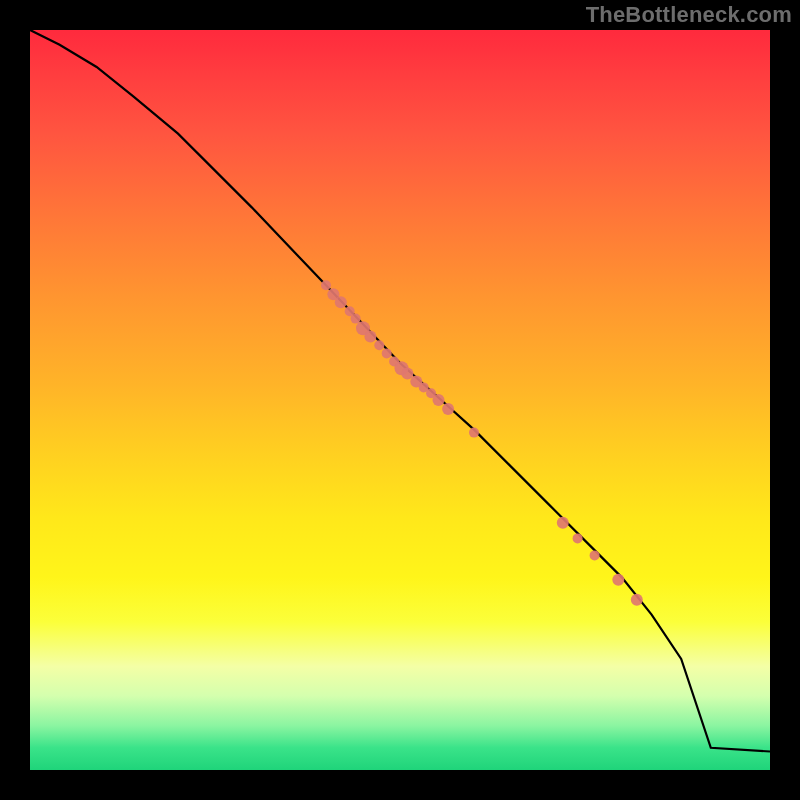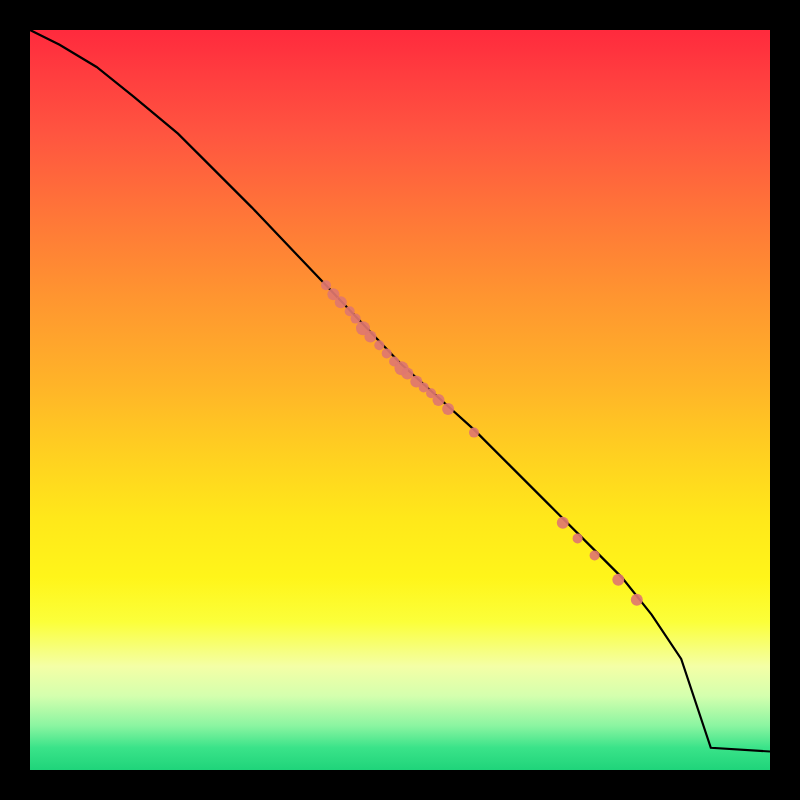--- a/index.html
+++ b/index.html
@@ -93,14 +93,15 @@
           <circle cx="444.0" cy="402.6" r="5" fill="#e0776f" fill-opacity="0.92"></circle>
           <circle cx="532.8" cy="492.8" r="6" fill="#e0776f" fill-opacity="0.92"></circle>
           <circle cx="547.6" cy="508.4" r="5" fill="#e0776f" fill-opacity="0.92"></circle>
           <circle cx="564.6" cy="525.4" r="5" fill="#e0776f" fill-opacity="0.92"></circle>
           <circle cx="588.3" cy="549.8" r="6" fill="#e0776f" fill-opacity="0.92"></circle>
           <circle cx="606.8" cy="569.8" r="6" fill="#e0776f" fill-opacity="0.92"></circle>
         </g>
     </svg>
   </div>
 
+  <div class="watermark">TheBottleneck.com</div>
 
 </div>
 
 </body></html>

